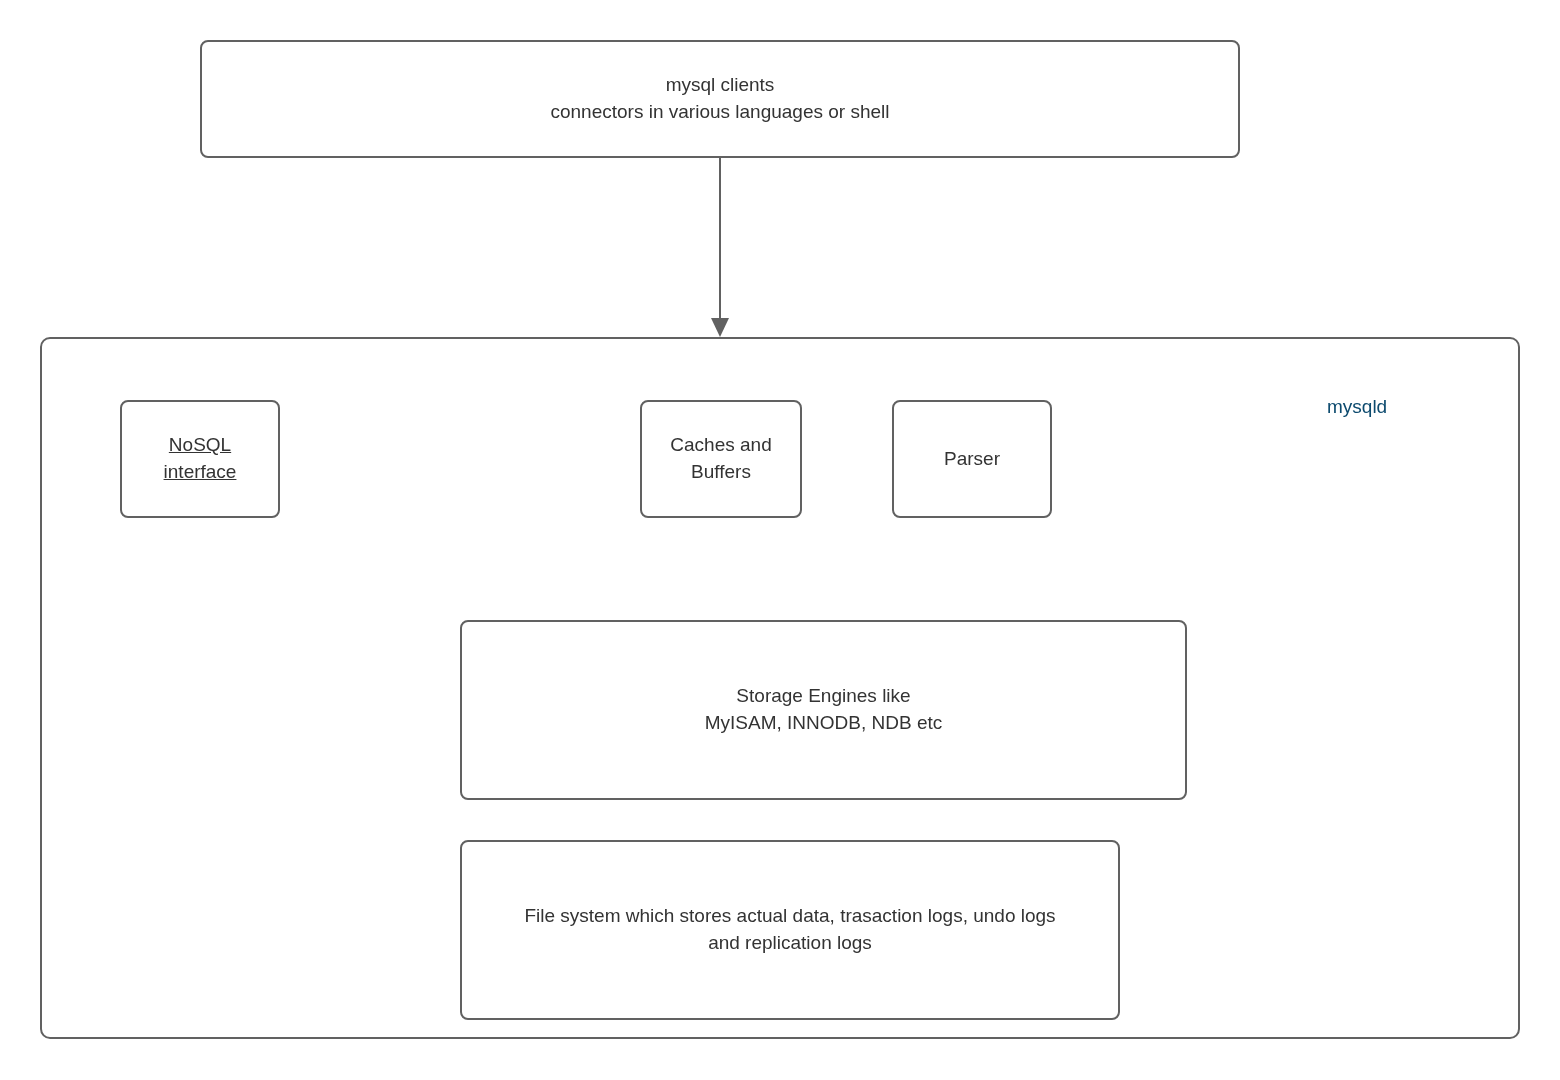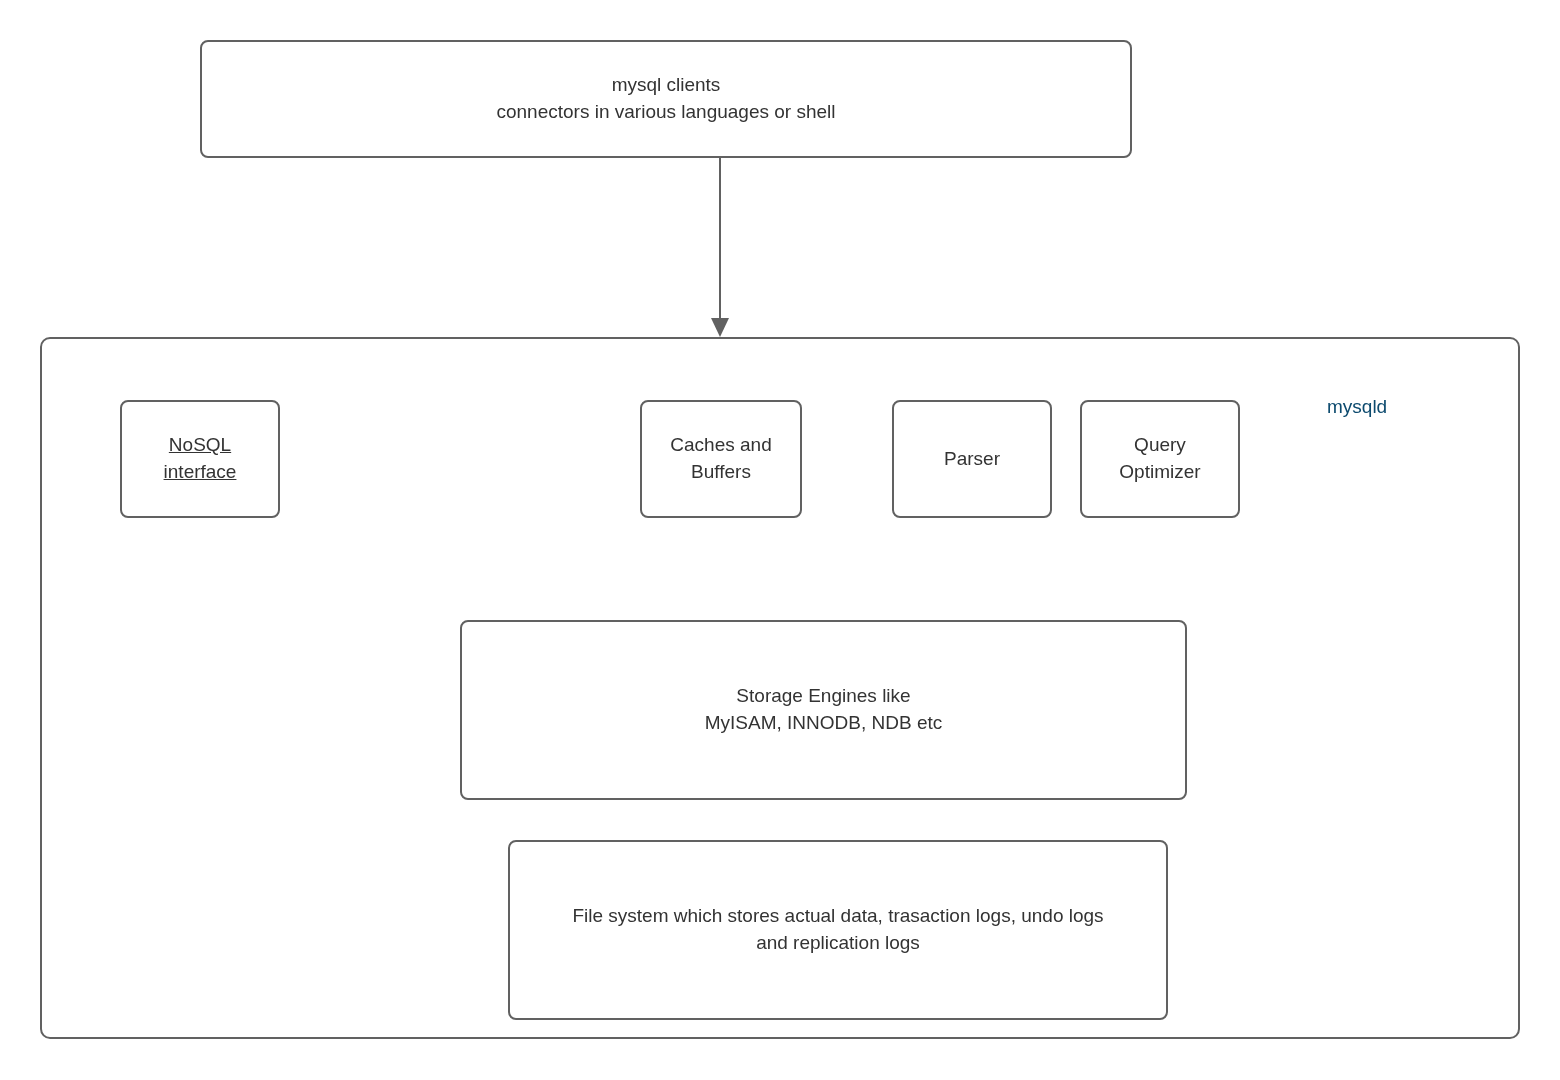--- a/index.html
+++ b/index.html
@@ -26,21 +26,21 @@
     align-items: center;
     justify-content: center;
     text-align: center;
     font-size: 19px;
     line-height: 1.42;
     white-space: pre-line;
   }
   .clients-box {
     left: 200px;
     top: 40px;
-    width: 932px;
+    width: 1040px;
     height: 118px;
   }
   .arrow-line {
     position: absolute;
     left: 719px;
     top: 158px;
     width: 2px;
     height: 162px;
     background: #616161;
   }
@@ -83,21 +83,20 @@
     left: 460px;
     top: 620px;
     width: 727px;
     height: 180px;
   }
   .filesystem-box {
     left: 460px;
     top: 840px;
     width: 660px;
     height: 180px;
-    margin-left: 48px;
   }
   .label-text {
     white-space: pre-line;
     padding: 0 8px;
   }
 </style>
 </head>
 <body>
 
 <div class="canvas">
@@ -117,24 +116,20 @@
     <span class="label-text">NoSQL
 interface</span>
   </div>
   <div class="box component comp-2">
     <span class="label-text">Caches and
 Buffers</span>
   </div>
   <div class="box component comp-3">
     <span class="label-text">Parser</span>
   </div>
-  <div class="box component comp-4">
-    <span class="label-text">Query
-Optimizer</span>
-  </div>
 
   <div class="box storage-box">
     <span class="label-text">Storage Engines like
 MyISAM, INNODB, NDB etc</span>
   </div>
 
   <div class="box filesystem-box">
     <span class="label-text">File system which stores actual data, trasaction logs, undo logs
 and replication logs</span>
   </div>

